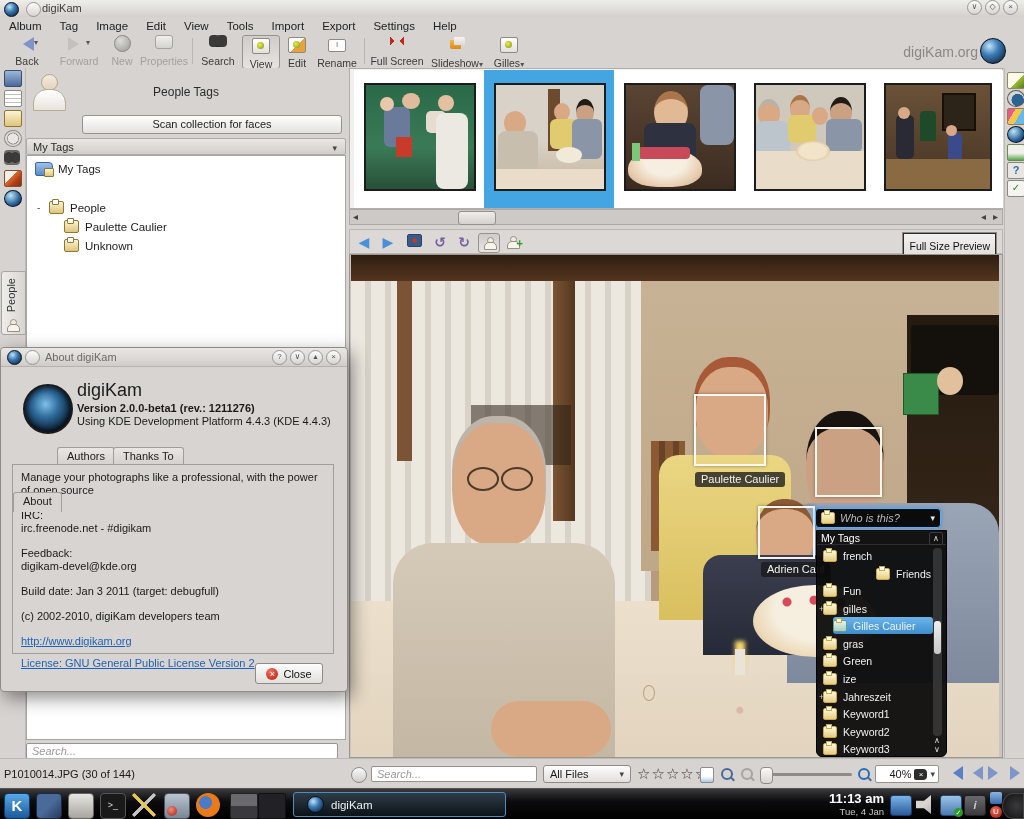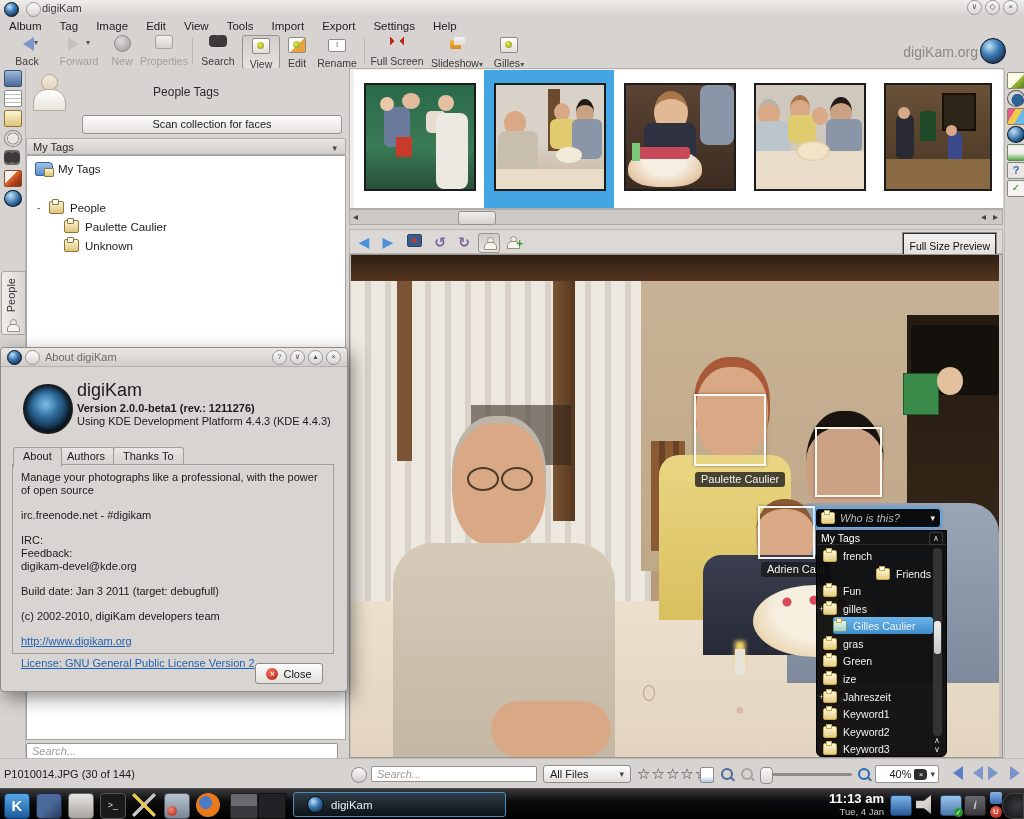--- a/index.html
+++ b/index.html
@@ -529,27 +529,27 @@
       <div class="dlg-title">About digiKam</div>
       <div class="roundbtn" style="right:60px;top:2px;">?</div>
       <div class="roundbtn" style="right:42px;top:2px;">∨</div>
       <div class="roundbtn" style="right:24px;top:2px;">▴</div>
       <div class="roundbtn" style="right:6px;top:2px;">×</div>
     </div>
     <div class="dlg-logo"></div>
     <div class="dlg-app">digiKam</div>
     <div class="dlg-ver">Version 2.0.0-beta1 (rev.: 1211276)</div>
     <div class="dlg-plat">Using KDE Development Platform 4.4.3 (KDE 4.4.3)</div>
-    <div class="tab active" style="left:12px;">About</div>
+    <div class="tab active" style="left:12px;margin-top:45px;">About</div>
     <div class="tab" style="left:56px;">Authors</div>
     <div class="tab" style="left:112px;">Thanks To</div>
     <div class="dlg-content">
       <p>Manage your photographs like a professional, with the power of open source</p>
+      <p style="margin-bottom:0;">IRC:</p>
       <p>irc.freenode.net - #digikam</p>
-      <p style="margin-bottom:0;">IRC:</p>
       <p style="margin-bottom:0;">Feedback:</p>
       <p>digikam-devel@kde.org</p>
       <p>Build date: Jan 3 2011 (target: debugfull)</p>
       <p>(c) 2002-2010, digiKam developers team</p>
       <span class="dlg-link">http://www.digikam.org</span>
       <span class="dlg-link">License: GNU General Public License Version 2</span>
     </div>
     <div class="closebtn">
       <span class="redx">×</span>
       <span>Close</span>

